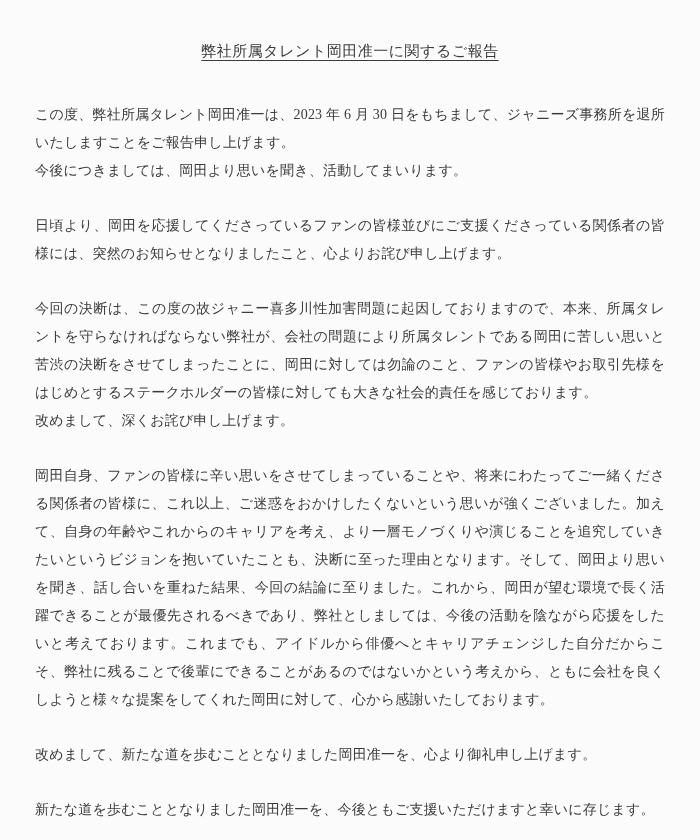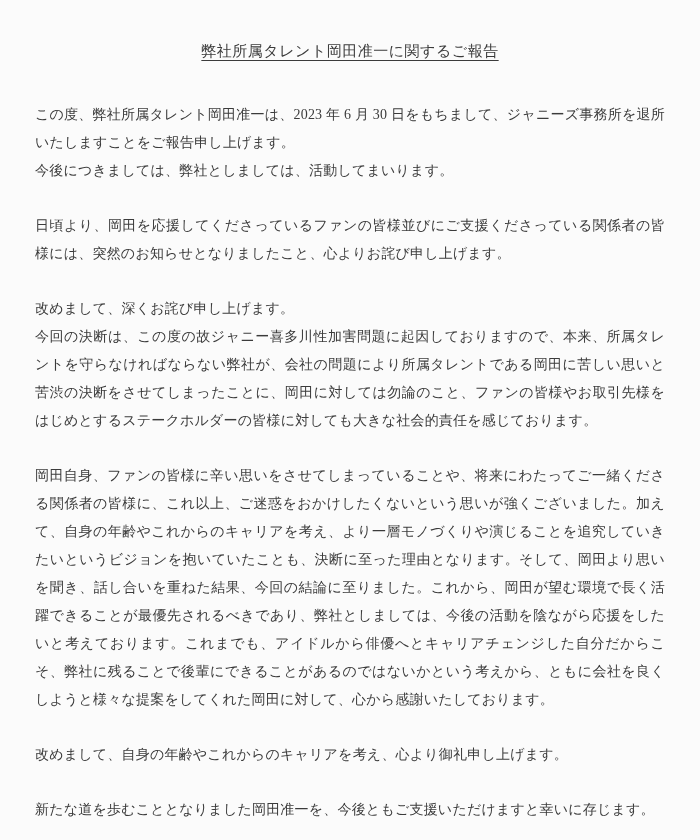--- a/index.html
+++ b/index.html
@@ -48,37 +48,37 @@
 
 <div class="page">
 
   <h1 class="doc-title">
     <span>弊社所属タレント岡田准一に関するご報告</span>
   </h1>
 
 
   <div class="block">
     <p class="line">この度、弊社所属タレント岡田准一は、2023 年 6 月 30 日をもちまして、ジャニーズ事務所を退所いたしますことをご報告申し上げます。</p>
-    <p class="line">今後につきましては、弊社としましては、活動してまいります。</p>
+    <p class="line">今後につきましては、岡田より思いを聞き、活動してまいります。</p>
   </div>
 
   <div class="block">
     <p class="line">日頃より、岡田を応援してくださっているファンの皆様並びにご支援くださっている関係者の皆様には、突然のお知らせとなりましたこと、心よりお詫び申し上げます。</p>
   </div>
 
   <div class="block">
+    <p class="line">今回の決断は、この度の故ジャニー喜多川性加害問題に起因しておりますので、本来、所属タレントを守らなければならない弊社が、会社の問題により所属タレントである岡田に苦しい思いと苦渋の決断をさせてしまったことに、岡田に対しては勿論のこと、ファンの皆様やお取引先様をはじめとするステークホルダーの皆様に対しても大きな社会的責任を感じております。</p>
     <p class="line">改めまして、深くお詫び申し上げます。</p>
-    <p class="line">今回の決断は、この度の故ジャニー喜多川性加害問題に起因しておりますので、本来、所属タレントを守らなければならない弊社が、会社の問題により所属タレントである岡田に苦しい思いと苦渋の決断をさせてしまったことに、岡田に対しては勿論のこと、ファンの皆様やお取引先様をはじめとするステークホルダーの皆様に対しても大きな社会的責任を感じております。</p>
   </div>
 
   <div class="block">
     <p class="line">岡田自身、ファンの皆様に辛い思いをさせてしまっていることや、将来にわたってご一緒くださる関係者の皆様に、これ以上、ご迷惑をおかけしたくないという思いが強くございました。加えて、自身の年齢やこれからのキャリアを考え、より一層モノづくりや演じることを追究していきたいというビジョンを抱いていたことも、決断に至った理由となります。そして、岡田より思いを聞き、話し合いを重ねた結果、今回の結論に至りました。これから、岡田が望む環境で長く活躍できることが最優先されるべきであり、弊社としましては、今後の活動を陰ながら応援をしたいと考えております。これまでも、アイドルから俳優へとキャリアチェンジした自分だからこそ、弊社に残ることで後輩にできることがあるのではないかという考えから、ともに会社を良くしようと様々な提案をしてくれた岡田に対して、心から感謝いたしております。</p>
   </div>
 
   <div class="block">
-    <p class="line">改めまして、自身の年齢やこれからのキャリアを考え、心より御礼申し上げます。</p>
+    <p class="line">改めまして、新たな道を歩むこととなりました岡田准一を、心より御礼申し上げます。</p>
   </div>
 
   <div class="block">
     <p class="line">新たな道を歩むこととなりました岡田准一を、今後ともご支援いただけますと幸いに存じます。</p>
   </div>
 
 </div>
 
 </body></html>

